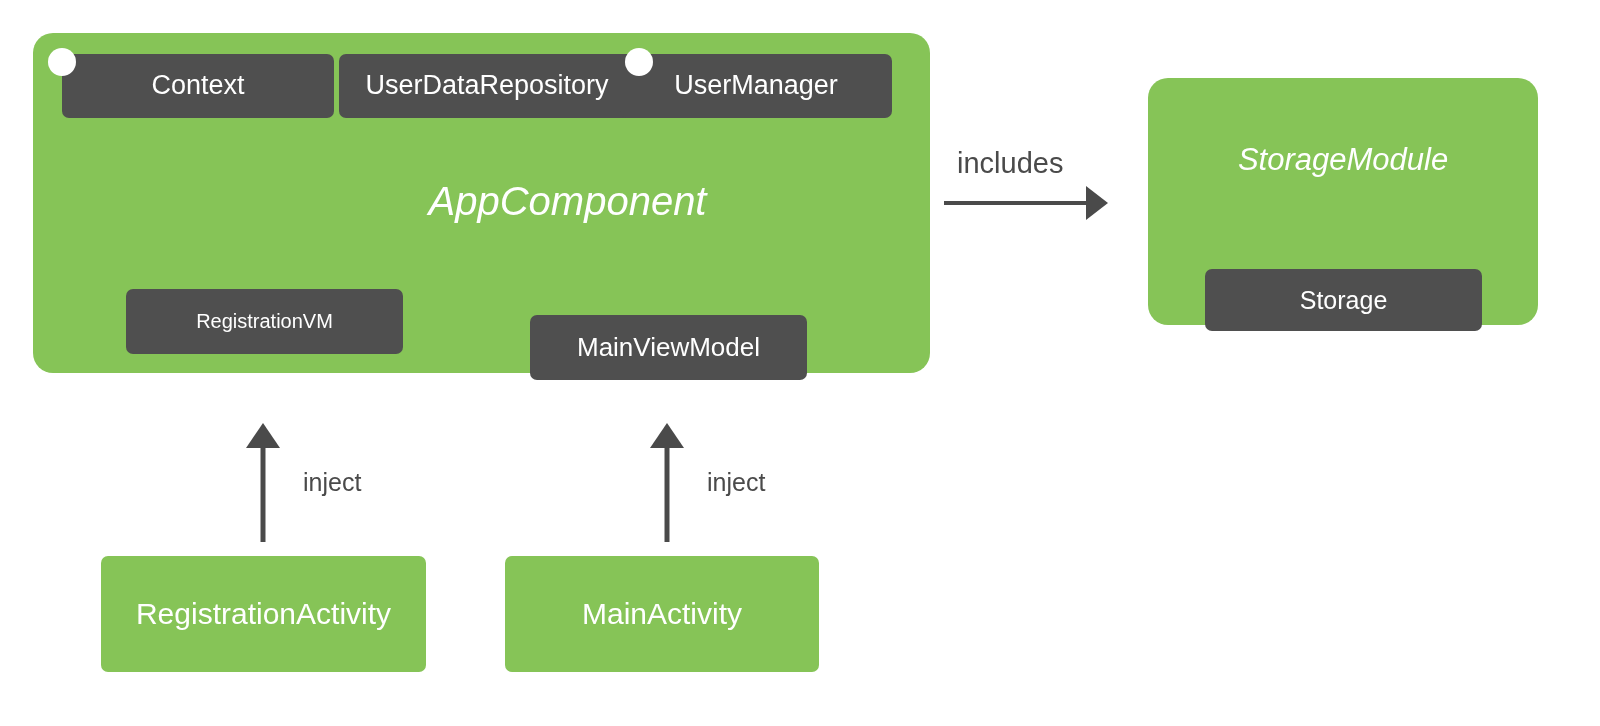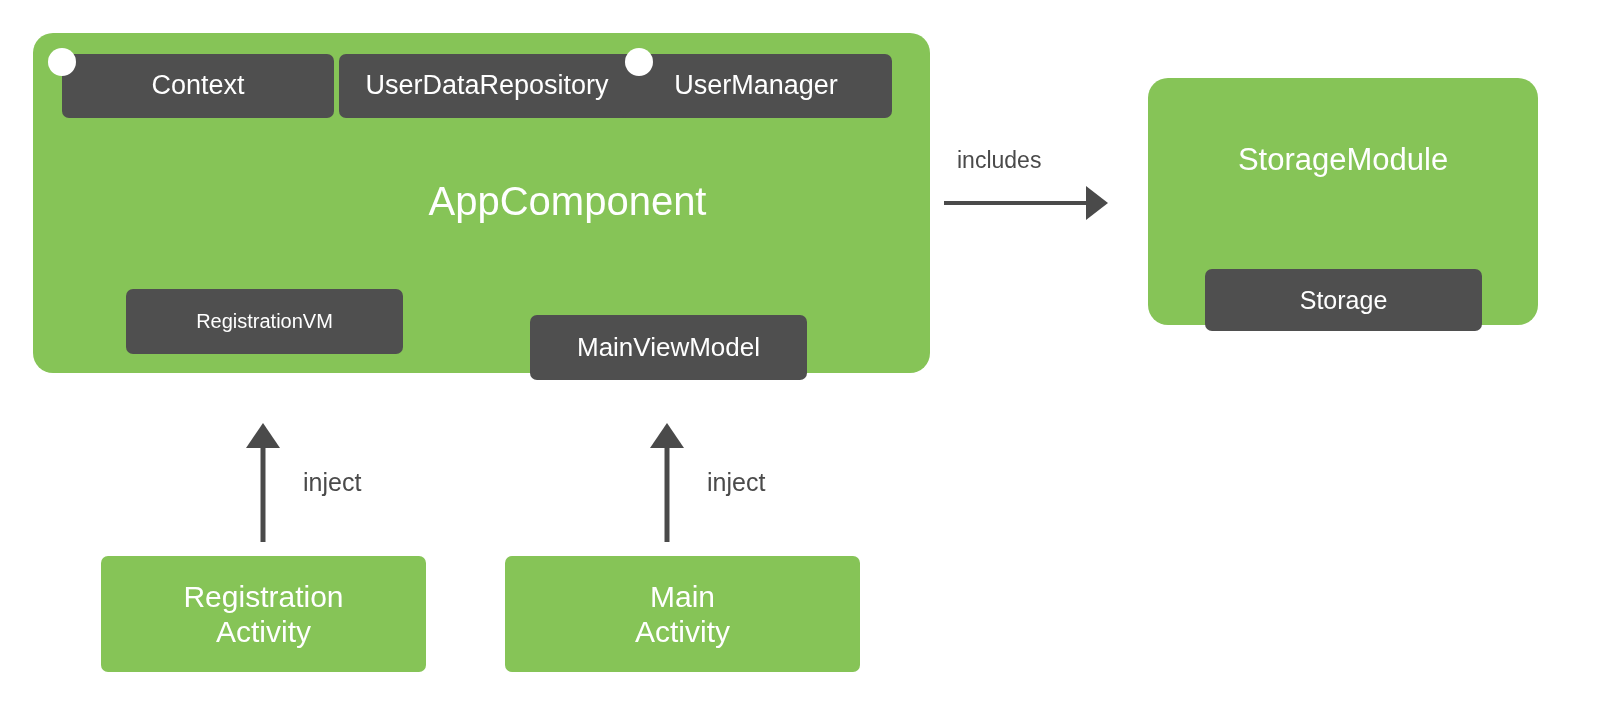--- a/index.html
+++ b/index.html
@@ -38,32 +38,33 @@
     box-sizing: border-box;
     text-align: center;
     line-height: 1.15;
   }
   .plain-box {
     position: absolute;
     background: #86c457;
     border-radius: 7px;
     color: #ffffff;
     display: flex;
-    flex-direction: column;
+    flex-direction: row;
     align-items: center;
     justify-content: center;
     box-sizing: border-box;
     text-align: center;
     line-height: 1.18;
   }
   .panel-title {
     position: absolute;
     color: #ffffff;
     text-align: center;
     white-space: nowrap;
+    font-style: italic;
   }
   .edge-label {
     position: absolute;
     color: #4a4a4a;
     white-space: nowrap;
   }
   .dot {
     position: absolute;
     background: #ffffff;
     border-radius: 50%;
@@ -86,26 +87,26 @@
   #chip-userdatarepository { left: 339px; top: 54px;  width: 296px; height: 64px; font-size: 27px; }
   #chip-usermanager        { left: 620px; top: 54px;  width: 272px; height: 64px; font-size: 27px; text-align: right; }
   #chip-registrationvm     { left: 126px; top: 289px; width: 277px; height: 65px; font-size: 20px; }
   #chip-mainviewmodel      { left: 530px; top: 289px; width: 277px; height: 65px; font-size: 26px; margin-top: 26px; }
   #chip-storage            { left: 1205px;top: 232px; width: 277px; height: 62px; font-size: 25px; margin-top: 37px; }
 
   #app-component-title  { left: 33px;  top: 179px; width: 1069px; font-size: 40px; }
   #storage-module-title { left: 1148px;top: 142px; width: 390px; font-size: 31px; }
 
   #box-registration-activity { left: 101px; top: 556px; width: 325px; height: 116px; font-size: 30px; }
-  #box-main-activity         { left: 505px; top: 556px; width: 355px; height: 116px; font-size: 30px; }
+  #box-main-activity         { left: 505px; top: 556px; width: 314px; height: 116px; font-size: 30px; }
 
   #dot-context-port     { left: 48px;  top: 48px;  width: 28px; height: 28px; }
   #dot-usermanager-port { left: 625px; top: 48px;  width: 28px; height: 28px; }
 
-  #label-includes  { left: 957px; top: 147px; font-size: 23px; }
+  #label-includes  { left: 957px; top: 147px; font-size: 29px; }
   #label-inject-registration { left: 303px; top: 468px; font-size: 25px; }
   #label-inject-main         { left: 707px; top: 468px; font-size: 25px; }
 </style>
 </head>
 <body>
 
 <div id="canvas">
 
   <div class="panel" id="app-component-panel"></div>
 

